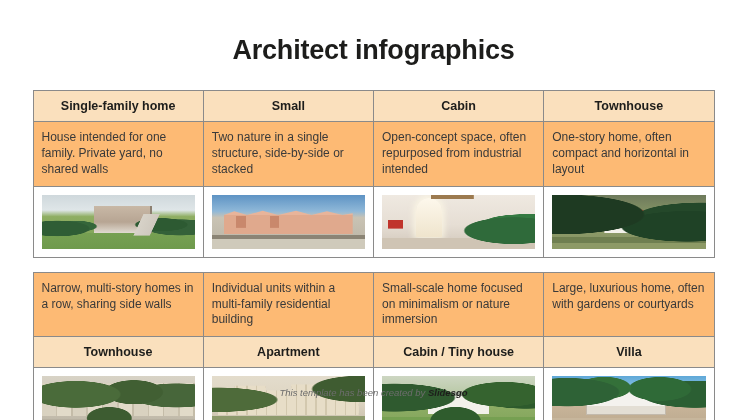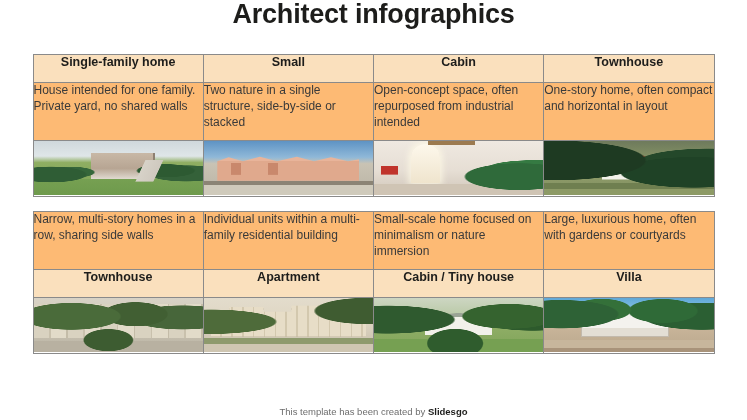--- a/index.html
+++ b/index.html
@@ -24,41 +24,42 @@
     background: #ffffff;
   }
 
   
   .title {
     text-align: center;
     font-size: 27px;
     font-weight: bold;
     letter-spacing: -0.2px;
     color: #1d1d1b;
+    padding-top: 36px;
     line-height: 1.1;
   }
 
   
   .table-wrap {
     margin: 0 auto;
     width: 682px;
   }
   .table-wrap.first { margin-top: 24px; }
   .table-wrap.second { margin-top: 14px; }
 
   table.grid {
     width: 682px;
     border-collapse: collapse;
     table-layout: fixed;
   }
 
   table.grid td {
     border: 1px solid #8a8a8a;
     vertical-align: top;
-    padding: 0;
+    padding: 8px;
   }
 
   td.hdr {
     background: #fae0bd;
     text-align: center;
     font-size: 12.5px;
     font-weight: bold;
     color: #1d1d1b;
     height: 28px;
     vertical-align: middle;
@@ -284,24 +285,25 @@
       radial-gradient(ellipse at 70% 24%, #2f6a37 0 20%, transparent 21%),
       radial-gradient(ellipse at 93% 34%, #2b5f33 0 26%, transparent 27%),
       linear-gradient(to bottom, transparent 78%, #c7b69c 78% 92%, #a8937a 92% 100%);
   }
 
   
   .footer {
     position: absolute;
     left: 0;
     right: 0;
-    bottom: 3px;
+    bottom: 22px;
     text-align: center;
     font-size: 9.5px;
     color: #6d6d6d;
+    font-style: italic;
   }
   .footer b { color: #1d1d1b; font-weight: bold; }
 </style>
 </head>
 <body>
 
 <div class="slide">
 
   <div class="title">Architect infographics</div>
 

